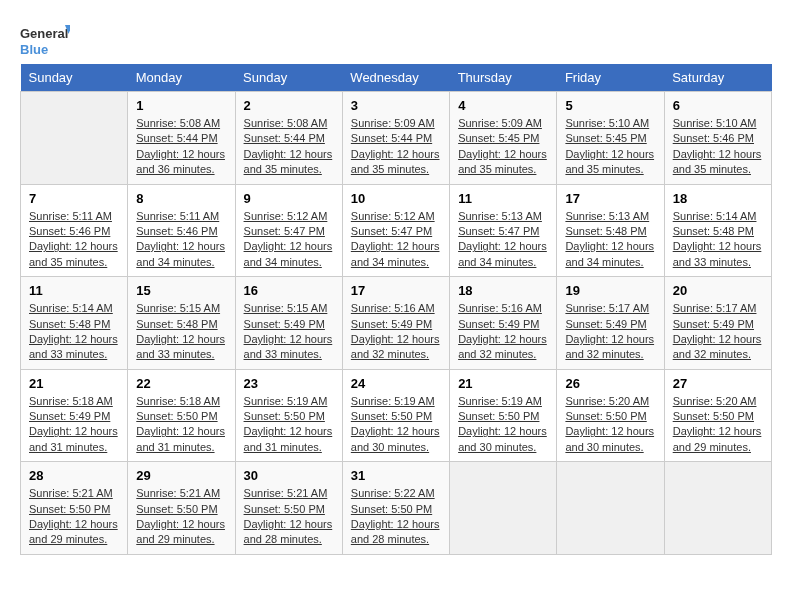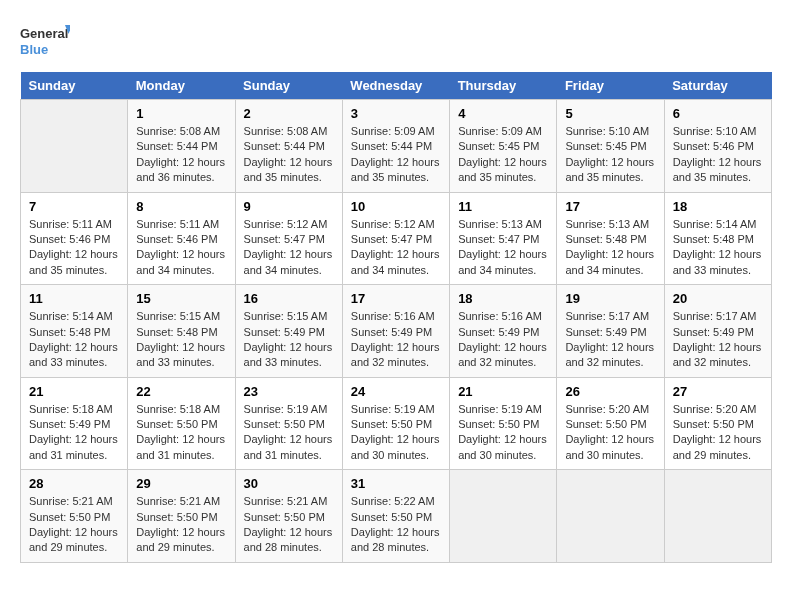--- a/index.html
+++ b/index.html
@@ -7,21 +7,21 @@
       font-family: Arial, sans-serif;
       background: #fff;
       width: 792px;
       min-height: 612px;
       padding: 20px;
     }
     .header-area {
       display: flex;
       justify-content: space-between;
       align-items: flex-end;
-      margin-bottom: 12px;
+      margin-bottom: 4px;
     }
     .logo {
       display: flex;
       align-items: center;
       gap: 4px;
     }
     .title-area {
       text-align: right;
     }
     .main-title {
@@ -37,21 +37,21 @@
       width: 100%;
       border-collapse: collapse;
       font-size: 11px;
     }
     thead tr th {
       background-color: #3a6dbf;
       color: #fff;
       padding: 6px 8px;
       text-align: left;
       font-size: 13px;
-      font-weight: bold;
+      font-weight: normal;
     }
     tbody tr td {
       border: 1px solid #ccc;
       padding: 6px 8px;
       vertical-align: top;
       min-height: 70px;
       background: #fff;
     }
     tbody tr:nth-child(odd) td {
       background: #f9f9f9;
@@ -61,20 +61,21 @@
     }
     .day-number {
       font-weight: bold;
       font-size: 13px;
       display: block;
       margin-bottom: 3px;
     }
     .day-info {
       color: #333;
       line-height: 1.4;
+      text-decoration: underline;
     }
     .empty-cell {
       background: #f0f0f0 !important;
     }
   </style>
 </head>
 <body>
 
 <div class="header-area">
   <div class="logo">

